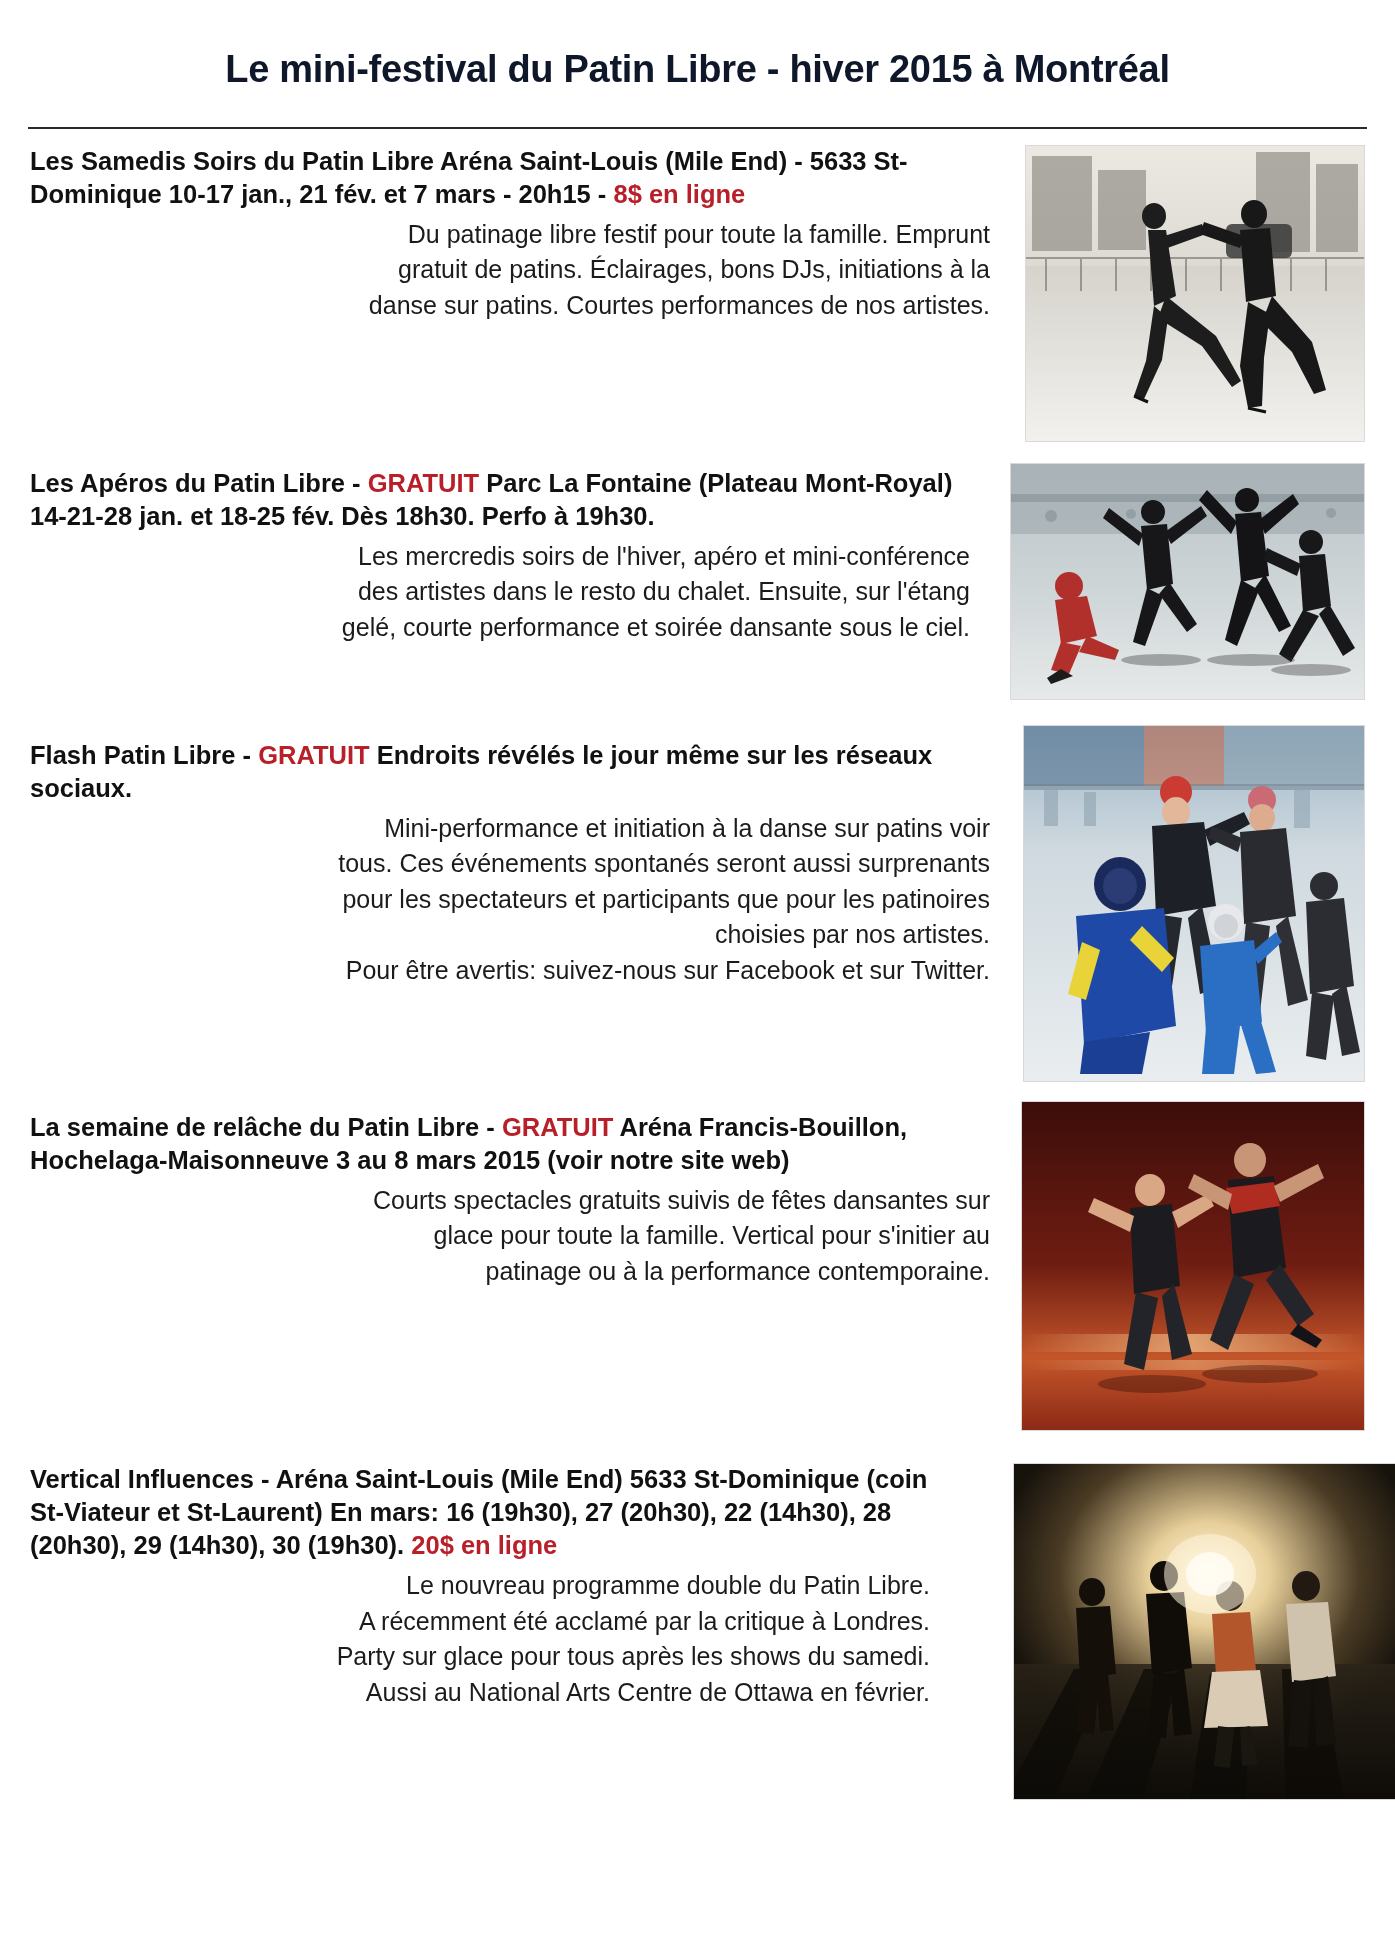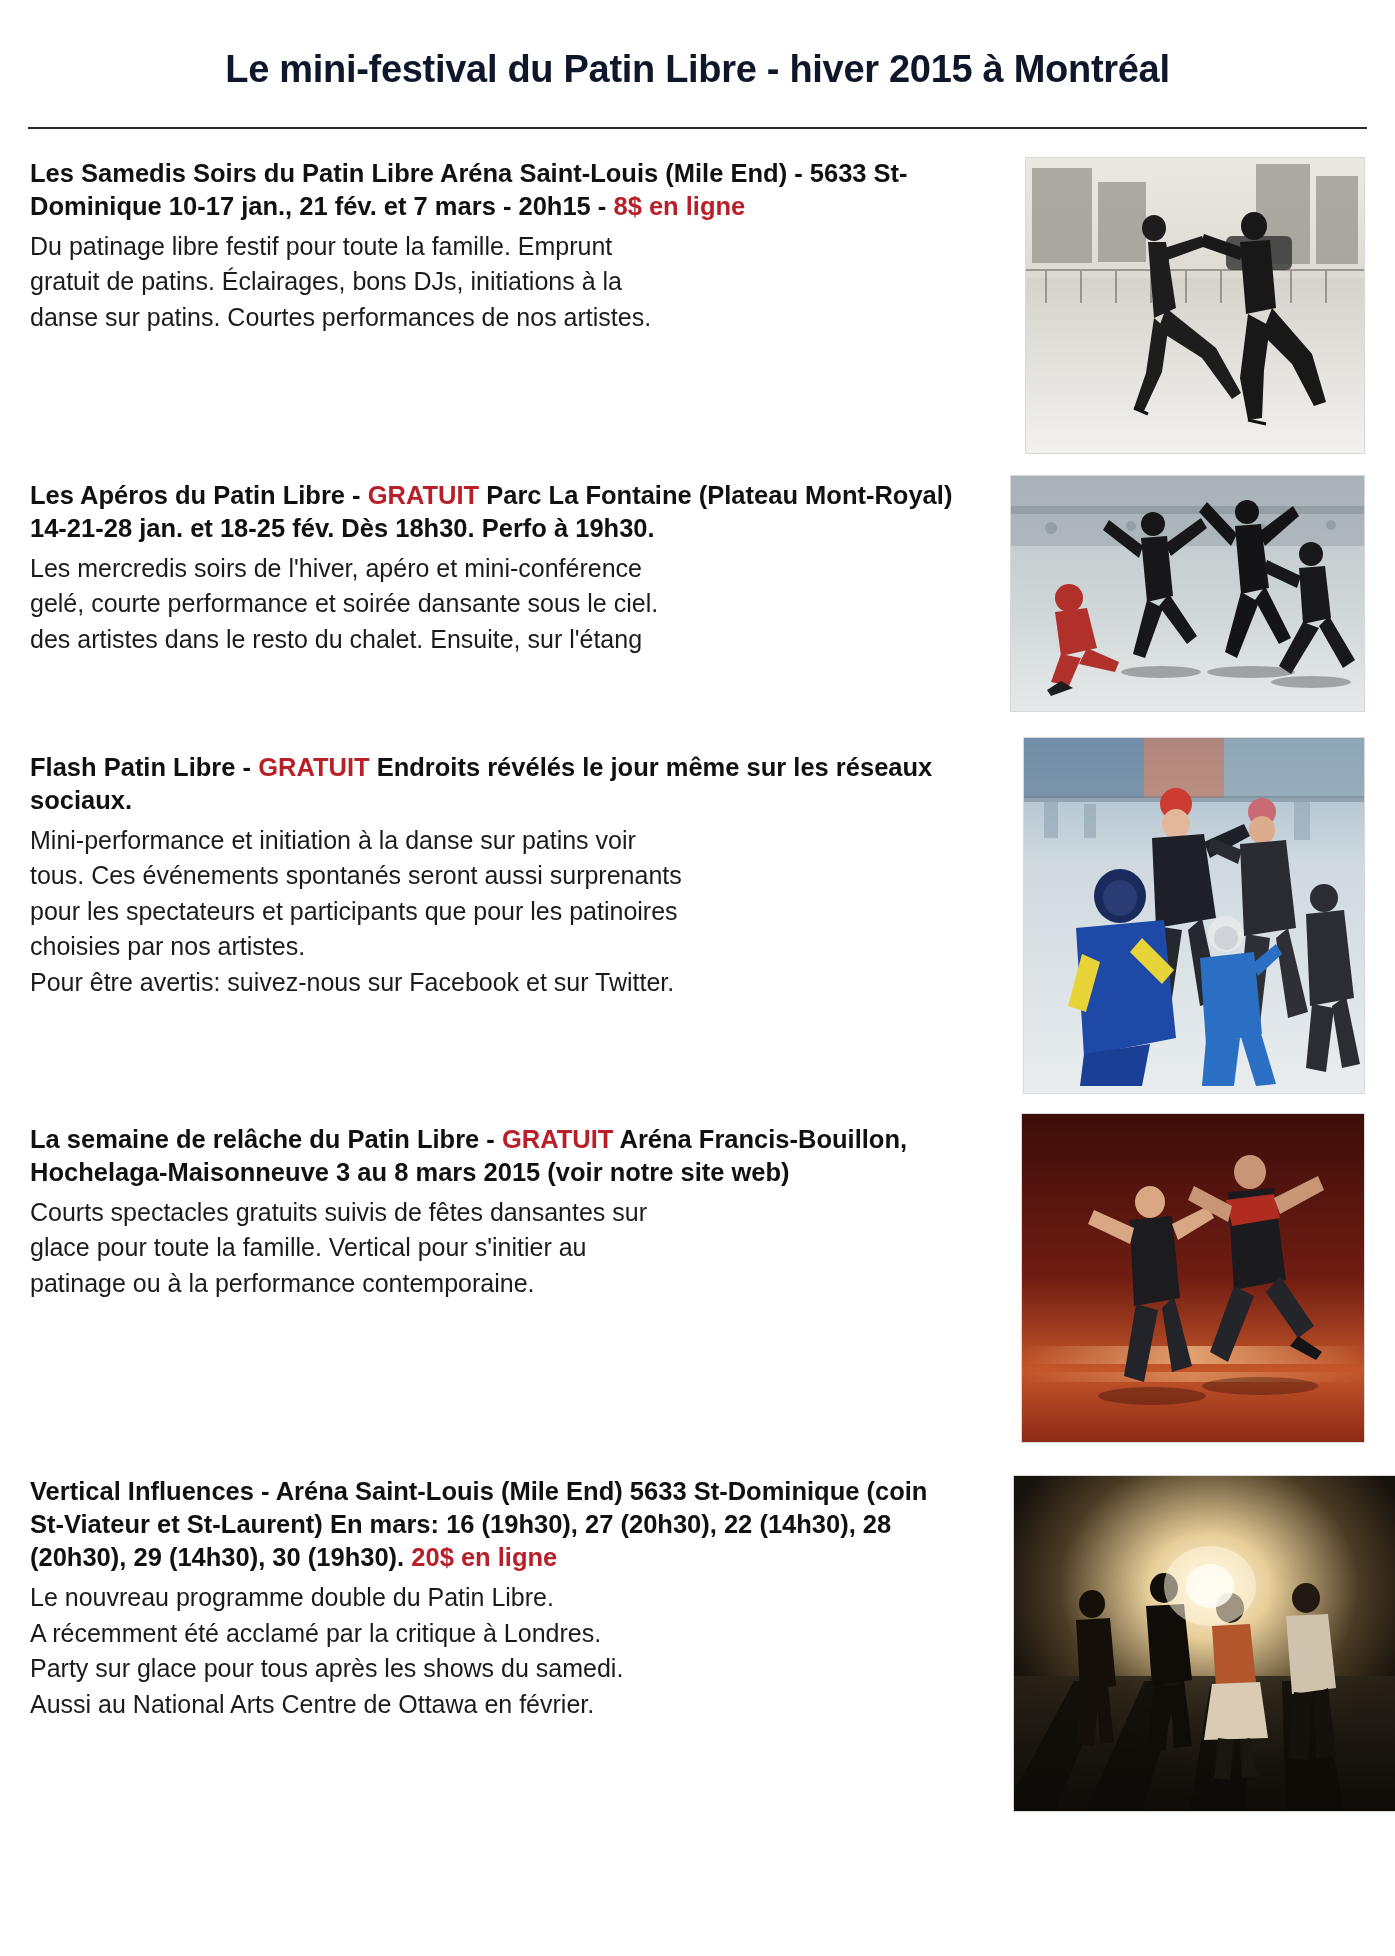--- a/index.html
+++ b/index.html
@@ -49,33 +49,33 @@
     min-height: 10px;
   }
   .section-text {
     width: 1000px;
   }
   .heading {
     font-weight: bold;
     font-size: 25.5px;
     line-height: 1.30;
     color: #111;
-    margin: 12px 0 6px 0;
+    margin: 0 0 6px 0;
   }
   .heading .accent {
     color: #b81f28;
     font-weight: bold;
   }
   .body-text {
     font-size: 25px;
     line-height: 1.42;
     color: #1b1b1b;
     margin: 0;
   }
-  .body-text .line { display: block; }
+  .body-text .line { display: block; text-align: right; }
 
   
   .photo {
     position: absolute;
     border: 1px solid #d9d9d9;
     overflow: hidden;
     background: #c9c9c9;
   }
   .photo svg { display: block; }
 
@@ -180,22 +180,22 @@
 
     <div class="section s2">
       <div class="section-text">
         <div class="heading">
           <span class="line"><span>Les Apéros du Patin Libre - </span><span class="accent">GRATUIT</span></span>
           <span class="line">Parc La Fontaine (Plateau Mont-Royal)</span>
           <span class="line">14-21-28 jan. et 18-25 fév.  Dès 18h30.  Perfo à 19h30.</span>
         </div>
         <p class="body-text">
           <span class="line">Les mercredis soirs de l'hiver, apéro et mini-conférence</span>
+          <span class="line">des artistes dans le resto du chalet. Ensuite, sur l'étang</span>
           <span class="line">gelé, courte performance et soirée dansante sous le ciel.</span>
-          <span class="line">des artistes dans le resto du chalet. Ensuite, sur l'étang</span>
         </p>
       </div>
       <div class="photo photo-2">
         <svg width="353" height="235" viewBox="0 0 353 235" xmlns="http://www.w3.org/2000/svg" aria-hidden="true">
           <defs>
             <linearGradient id="g2bg" x1="0" y1="0" x2="0" y2="1">
               <stop offset="0" stop-color="#b9c2c6"></stop>
                 <stop offset="0.55" stop-color="#cfd6d8"></stop>
                 <stop offset="1" stop-color="#e6e9e9"></stop>
             </linearGradient>

